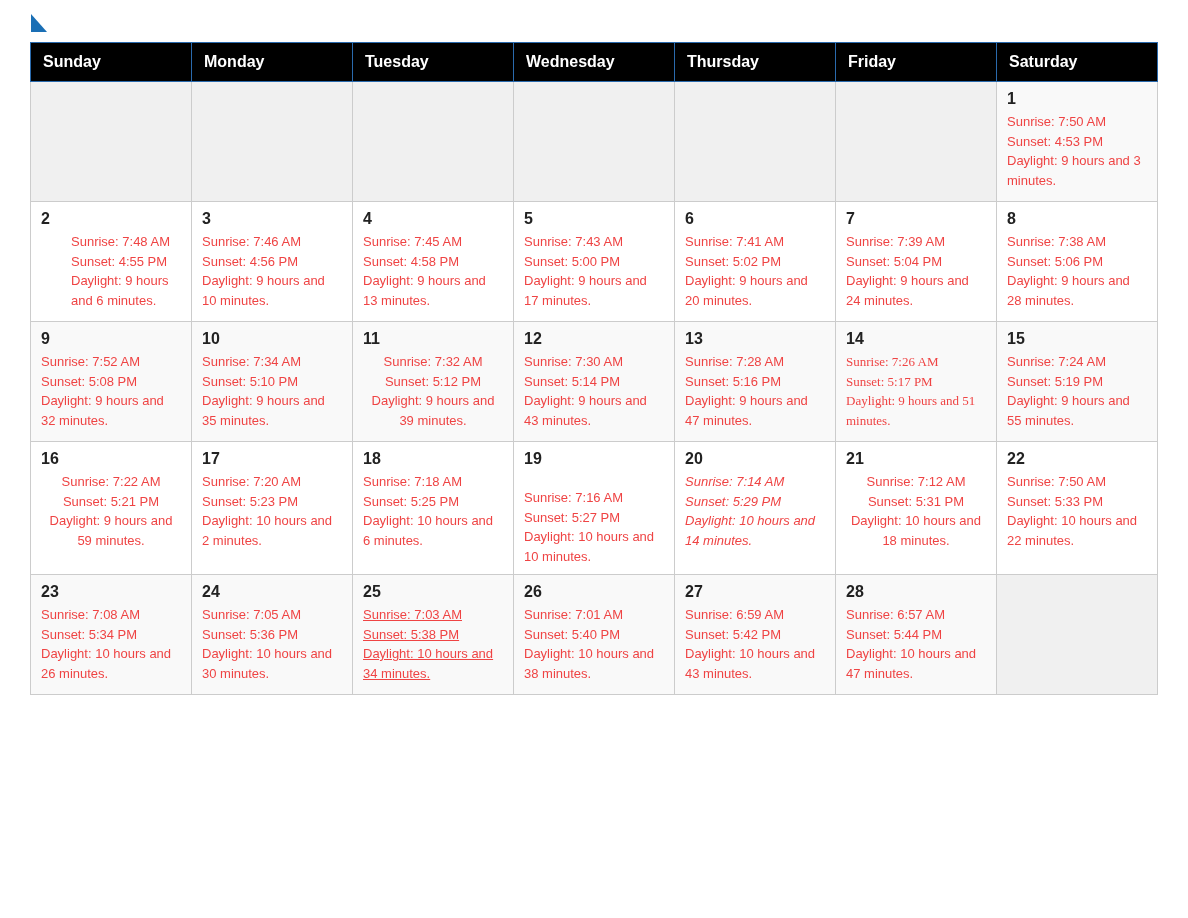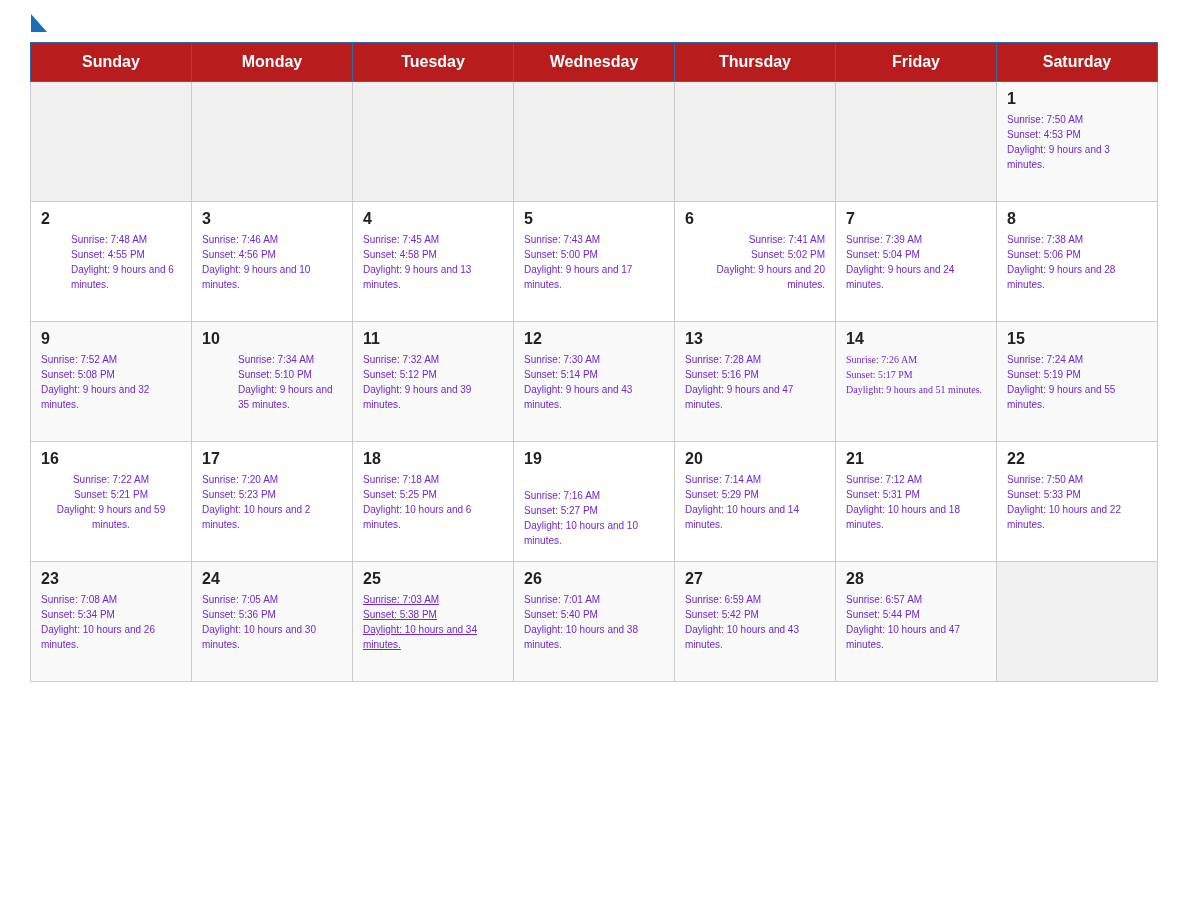--- a/index.html
+++ b/index.html
@@ -34,26 +34,26 @@
       font-size: 22px;
       color: #444;
       margin-top: 4px;
     }
     .calendar {
       width: 100%;
       border-collapse: collapse;
       margin-top: 10px;
     }
     .calendar thead tr th {
-      background: #b91c1c;
+      background: #000000;
       color: #fff;
       font-size: 16px;
       font-weight: 600;
       padding: 10px 12px;
-      text-align: center;
+      text-align: left;
       border: 1px solid #2a6aad;
     }
     .calendar tbody tr td {
       vertical-align: top;
       border: 1px solid #ccc;
       padding: 8px 10px;
       width: calc(100% / 7);
       min-height: 110px;
       height: 120px;
       font-size: 13px;
@@ -64,22 +64,22 @@
       background: #f9f9f9;
     }
     .calendar tbody tr td .day-num {
       font-size: 16px;
       font-weight: bold;
       color: #222;
       display: block;
       margin-bottom: 4px;
     }
     .calendar tbody tr td .day-info {
-      font-size: 10px;
-      color: #6d28d9;
+      font-size: 13px;
+      color: #ef4444;
       line-height: 1.5;
     }
     .empty-cell {
       background: #f0f0f0 !important;
     }
     
     .logo-icon-wrap {
       display: flex;
       align-items: center;
     }
@@ -173,21 +173,21 @@
 Daylight: 9 hours and 13 minutes.</div>
         </td>
         <td>
           <span class="day-num">5</span>
           <div class="day-info" style="white-space: pre-line;">Sunrise: 7:43 AM
 Sunset: 5:00 PM
 Daylight: 9 hours and 17 minutes.</div>
         </td>
         <td>
           <span class="day-num">6</span>
-          <div class="day-info" style="white-space: pre-line; text-align: right;">Sunrise: 7:41 AM
+          <div class="day-info" style="white-space: pre-line;">Sunrise: 7:41 AM
 Sunset: 5:02 PM
 Daylight: 9 hours and 20 minutes.</div>
         </td>
         <td>
           <span class="day-num">7</span>
           <div class="day-info" style="white-space: pre-line;">Sunrise: 7:39 AM
 Sunset: 5:04 PM
 Daylight: 9 hours and 24 minutes.</div>
         </td>
         <td>
@@ -199,27 +199,27 @@
       </tr>
       <tr>
         <td>
           <span class="day-num">9</span>
           <div class="day-info" style="white-space: pre-line;">Sunrise: 7:52 AM
 Sunset: 5:08 PM
 Daylight: 9 hours and 32 minutes.</div>
         </td>
         <td>
           <span class="day-num">10</span>
-          <div class="day-info" style="white-space: pre-line; margin-left: 36px;">Sunrise: 7:34 AM
+          <div class="day-info" style="white-space: pre-line;">Sunrise: 7:34 AM
 Sunset: 5:10 PM
 Daylight: 9 hours and 35 minutes.</div>
         </td>
         <td>
           <span class="day-num">11</span>
-          <div class="day-info" style="white-space: pre-line;">Sunrise: 7:32 AM
+          <div class="day-info" style="white-space: pre-line; text-align: center;">Sunrise: 7:32 AM
 Sunset: 5:12 PM
 Daylight: 9 hours and 39 minutes.</div>
         </td>
         <td>
           <span class="day-num">12</span>
           <div class="day-info" style="white-space: pre-line;">Sunrise: 7:30 AM
 Sunset: 5:14 PM
 Daylight: 9 hours and 43 minutes.</div>
         </td>
         <td>
@@ -261,27 +261,27 @@
 Daylight: 10 hours and 6 minutes.</div>
         </td>
         <td>
           <span class="day-num">19</span>
           <div class="day-info" style="white-space: pre-line; margin-top: 20px;">Sunrise: 7:16 AM
 Sunset: 5:27 PM
 Daylight: 10 hours and 10 minutes.</div>
         </td>
         <td>
           <span class="day-num">20</span>
-          <div class="day-info" style="white-space: pre-line;">Sunrise: 7:14 AM
+          <div class="day-info" style="white-space: pre-line; font-style: italic;">Sunrise: 7:14 AM
 Sunset: 5:29 PM
 Daylight: 10 hours and 14 minutes.</div>
         </td>
         <td>
           <span class="day-num">21</span>
-          <div class="day-info" style="white-space: pre-line;">Sunrise: 7:12 AM
+          <div class="day-info" style="white-space: pre-line; text-align: center;">Sunrise: 7:12 AM
 Sunset: 5:31 PM
 Daylight: 10 hours and 18 minutes.</div>
         </td>
         <td>
           <span class="day-num">22</span>
           <div class="day-info" style="white-space: pre-line;">Sunrise: 7:50 AM
 Sunset: 5:33 PM
 Daylight: 10 hours and 22 minutes.</div>
         </td>
       </tr>

